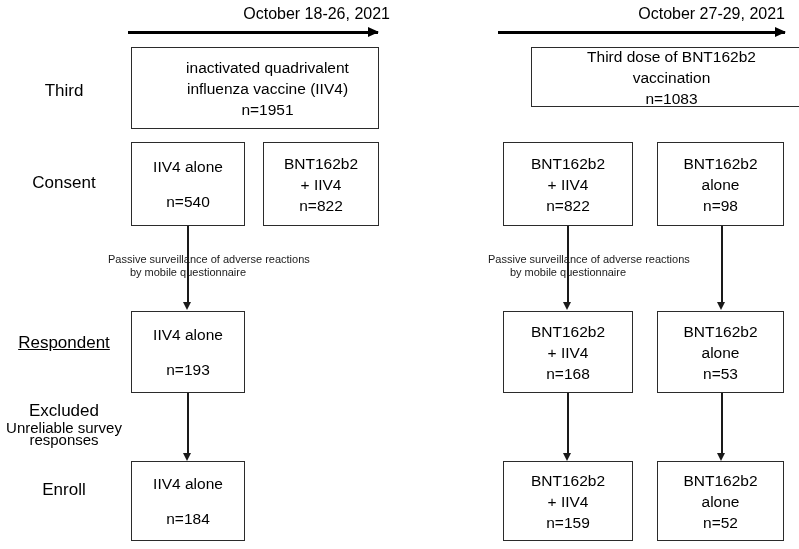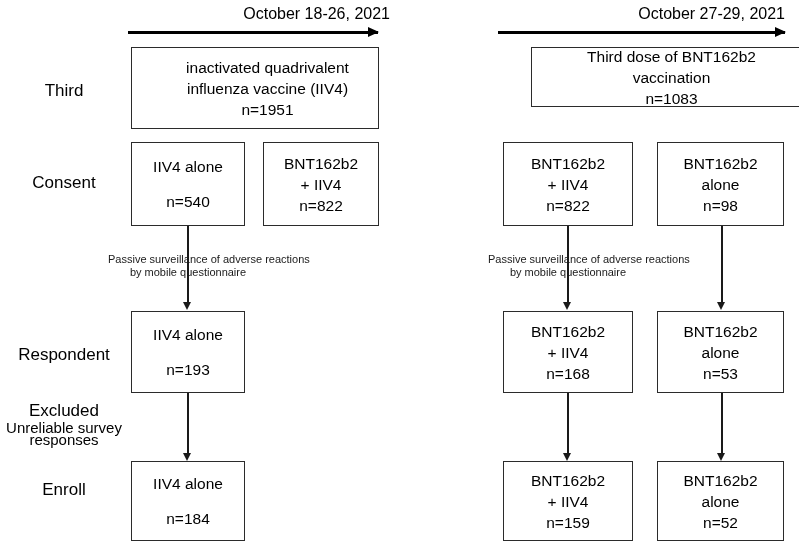--- a/index.html
+++ b/index.html
@@ -118,21 +118,21 @@
   <div class="period-title" style="left:128px; top:4px; width:262px;">October 18-26, 2021</div>
   <div class="period-arrow" style="left:128px; top:31px; width:250px;"></div>
 
   <div class="period-title" style="left:503px; top:4px; width:282px;">October 27-29, 2021</div>
   <div class="period-arrow" style="left:498px; top:31px; width:287px;"></div>
 
   <div class="row-label" style="top:81px;">Third</div>
 
   <div class="row-label" style="top:173px;">Consent</div>
 
-  <div class="row-label" style="top:345px;">Respondent</div>
+  <div class="row-label" style="top:333px;text-decoration:underline;">Respondent</div>
 
   <div class="row-label" style="top:401px;">Excluded</div>
   <div class="row-sublabel" style="top:422px;">Unreliable survey</div>
   <div class="row-sublabel" style="top:434px;">responses</div>
 
   <div class="row-label" style="top:480px;">Enroll</div>
 
   <div class="fbox" style="left:131px; top:47px; width:248px; height:82px;padding-left:28px;">
     <span class="ln">inactivated quadrivalent</span>
     <span class="ln">influenza vaccine (IIV4)</span>

